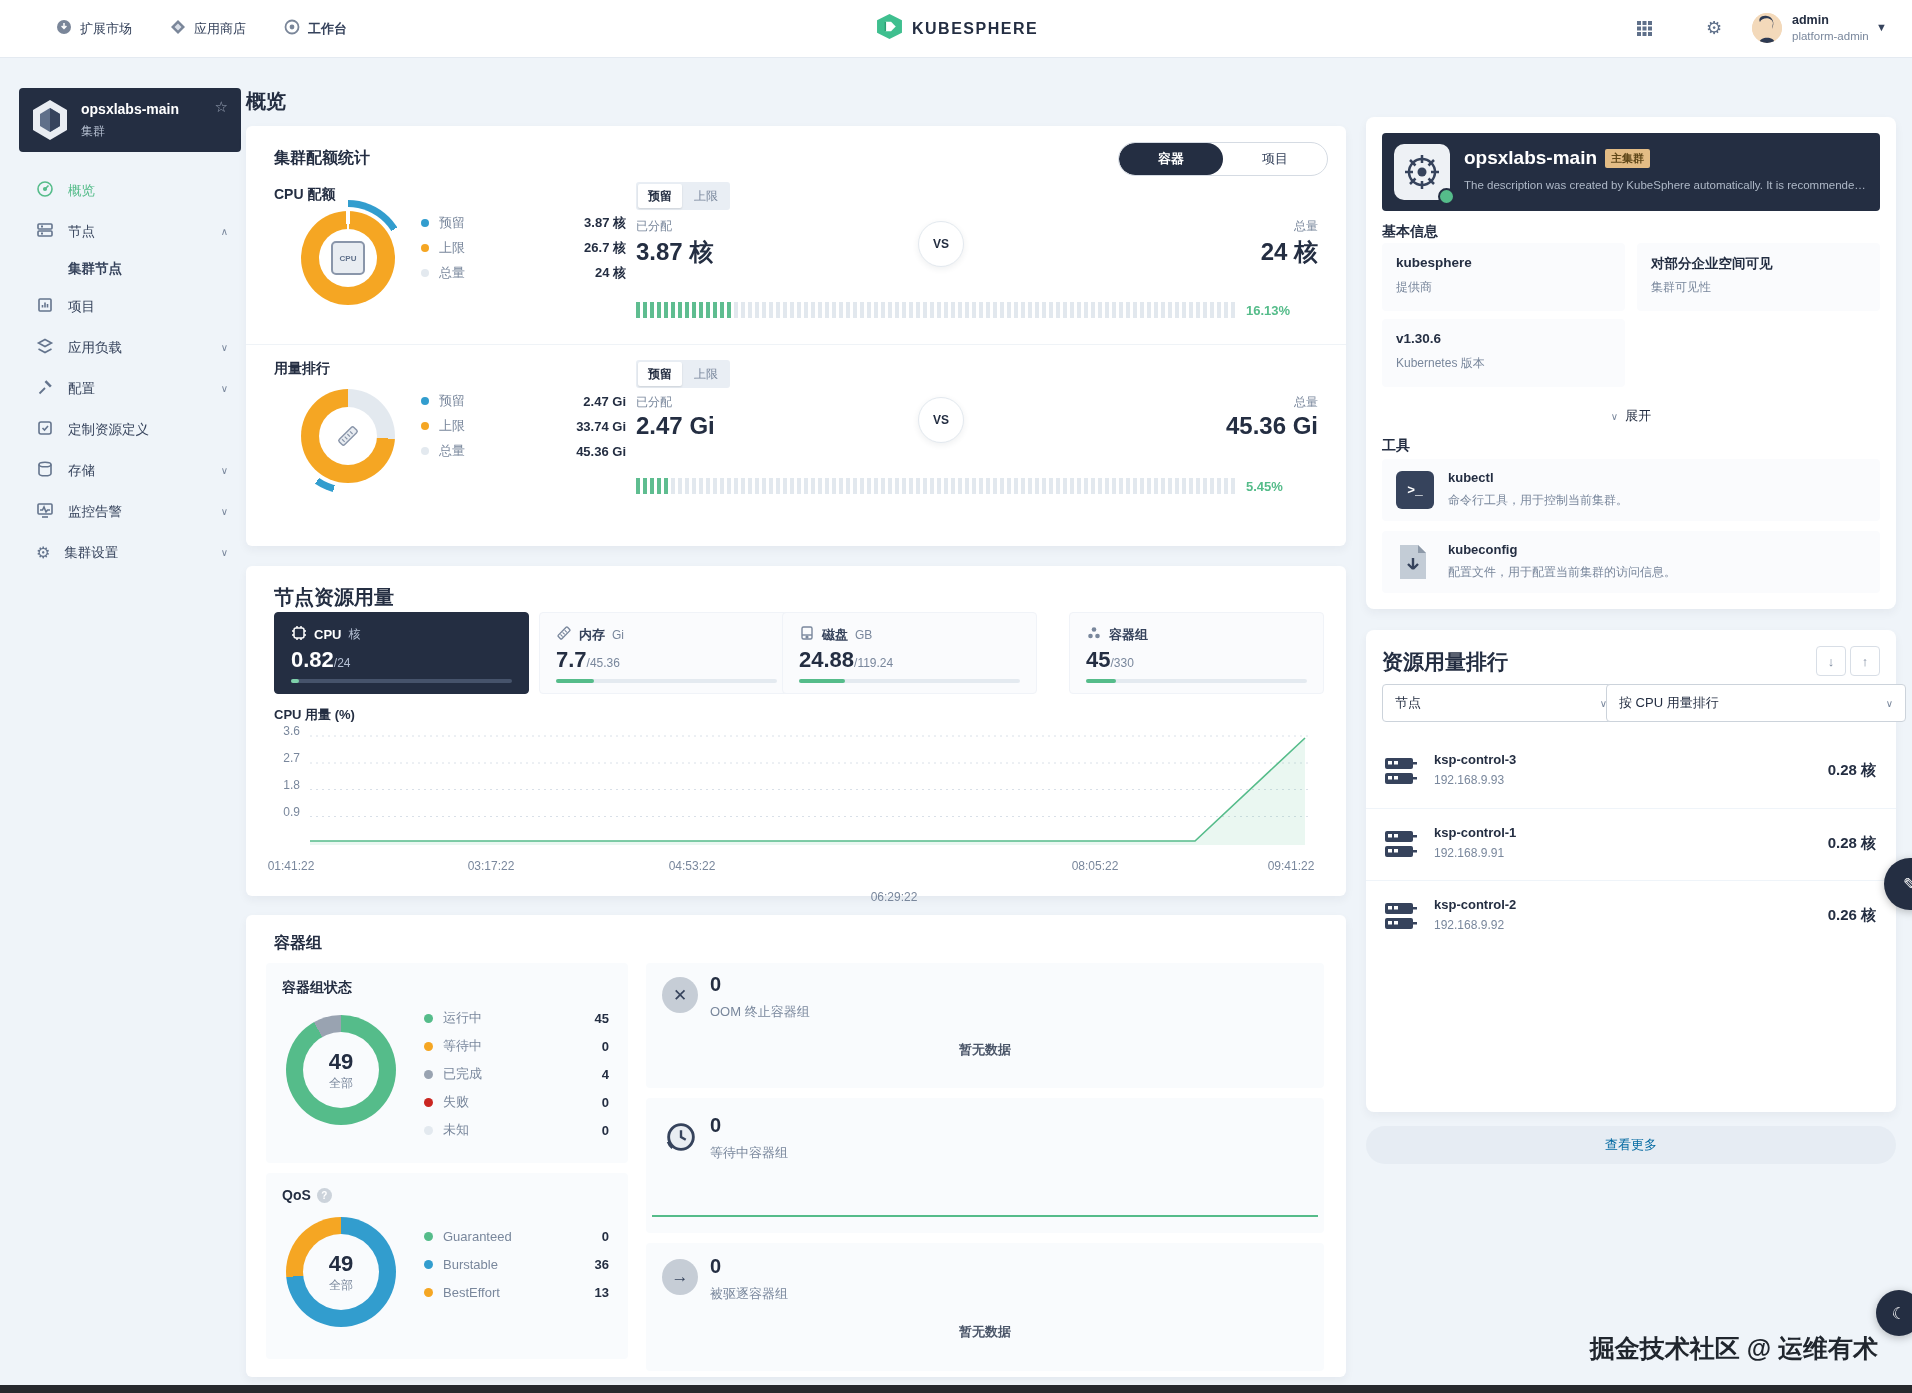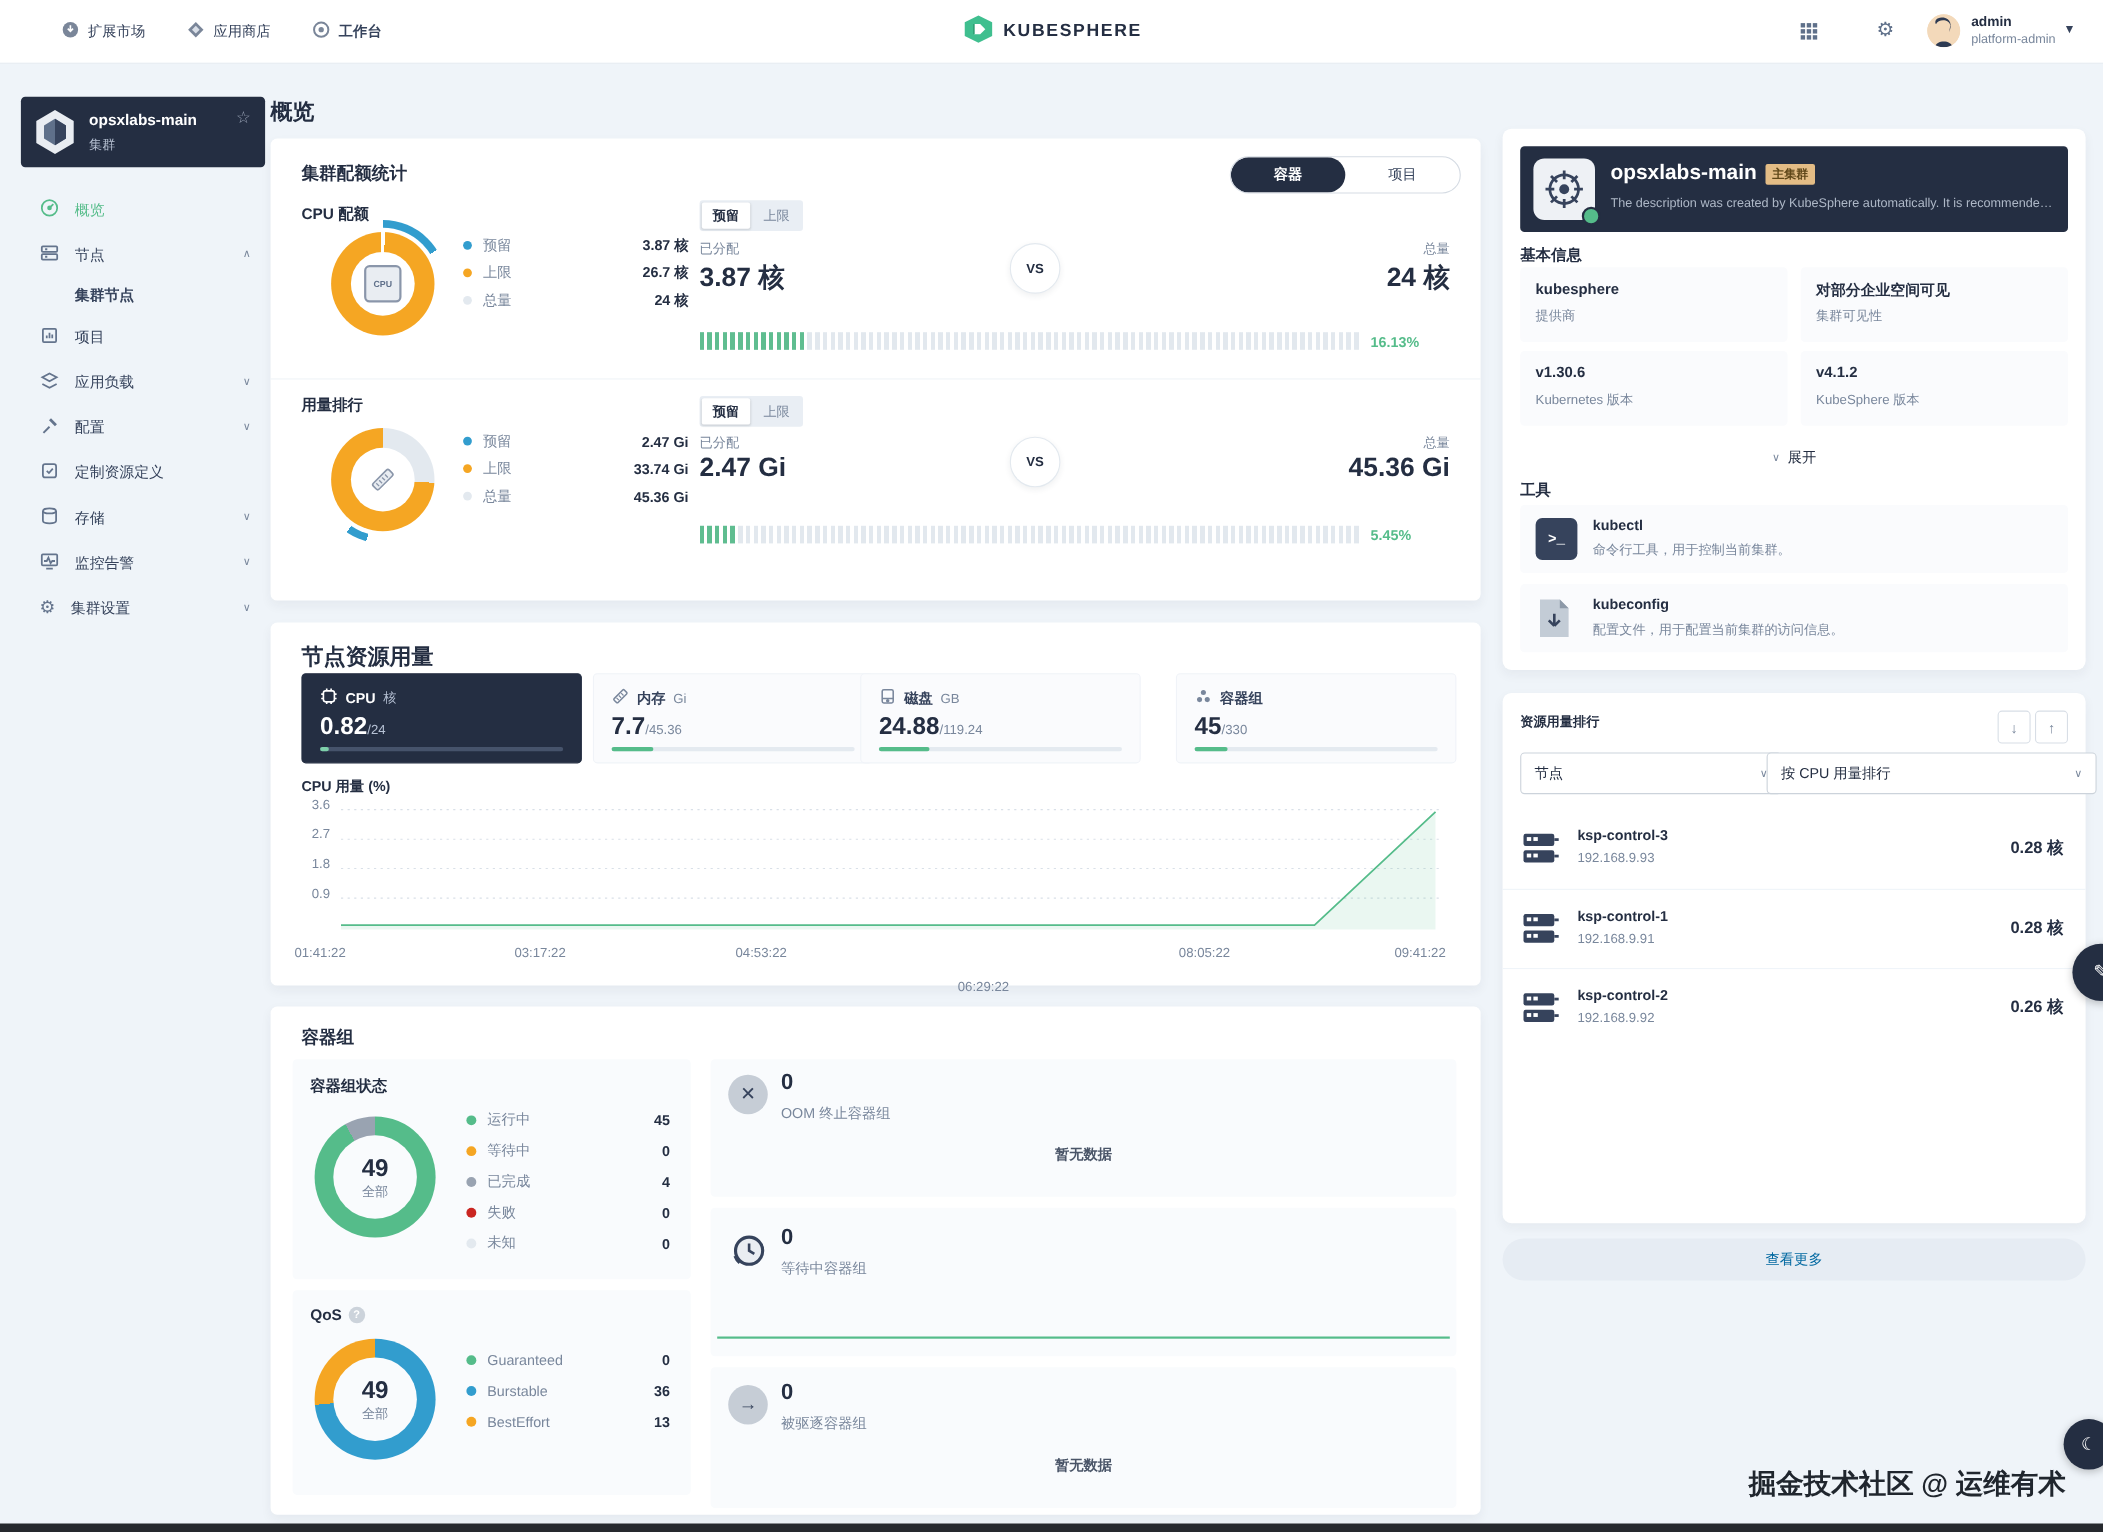--- a/index.html
+++ b/index.html
@@ -537,24 +537,20 @@
         <div class="gl">提供商</div>
     </div>
     <div class="griditem" style="left:271px;top:126px;">
       <div class="gv">对部分企业空间可见</div>
         <div class="gl">集群可见性</div>
     </div>
     <div class="griditem" style="left:16px;top:202px;">
       <div class="gv">v1.30.6</div>
         <div class="gl">Kubernetes 版本</div>
     </div>
-    <div class="griditem" style="left:271px;top:202px;">
-      <div class="gv">v4.1.2</div>
-        <div class="gl">KubeSphere 版本</div>
-    </div>
 
     <div class="abs" style="left:0;right:0;top:284px;height:30px;display:flex;align-items:center;justify-content:center;gap:7px;font-size:13px;color:#242e42;cursor:pointer;">
       <span style="font-size:10px;color:#79879c;">∨</span>
       <span>展开</span>
     </div>
 
     <div class="abs dark b" style="left:16px;top:320px;font-size:14px;">工具</div>
     <div class="toolrow" style="top:342px;">
       <div class="abs" style="left:14px;top:12px;width:38px;height:38px;background:#36435c;border-radius:6px;display:flex;align-items:center;justify-content:center;color:#fff;font-family:'Liberation Mono','DejaVu Sans Mono',monospace;font-size:13px;font-weight:bold;">&gt;_</div>
       <div class="abs dark b" style="left:66px;top:11px;font-size:13px;">kubectl</div>
@@ -567,21 +563,21 @@
             <path d="M20 2l8 8h-8z" fill="#8d99a8"></path>
             <path d="M15 15v11M15 26l-5-5M15 26l5-5" stroke="#36435c" stroke-width="2.4" fill="none"></path>
           </svg>
       </div>
       <div class="abs dark b" style="left:66px;top:11px;font-size:13px;">kubeconfig</div>
       <div class="abs gray" style="left:66px;top:33px;font-size:12px;">配置文件，用于配置当前集群的访问信息。</div>
     </div>
   </div>
 
   <div class="card" style="left:1366px;top:630px;width:530px;height:482px;border-radius:8px;">
-    <div class="abs dark b" style="left:16px;top:18px;font-size:12px;">资源用量排行</div>
+    <div class="abs dark b" style="left:16px;top:18px;font-size:21px;">资源用量排行</div>
     <div class="sortbtn" style="right:50px;top:16px;">↓</div>
     <div class="sortbtn" style="right:16px;top:16px;">↑</div>
 
     <div class="select" style="left:16px;top:54px;width:212px;">
       <span>节点</span>
       <span class="chev">∨</span>
     </div>
     <div class="select" style="left:240px;top:54px;width:274px;">
       <span>按 CPU 用量排行</span>
       <span class="chev">∨</span>

